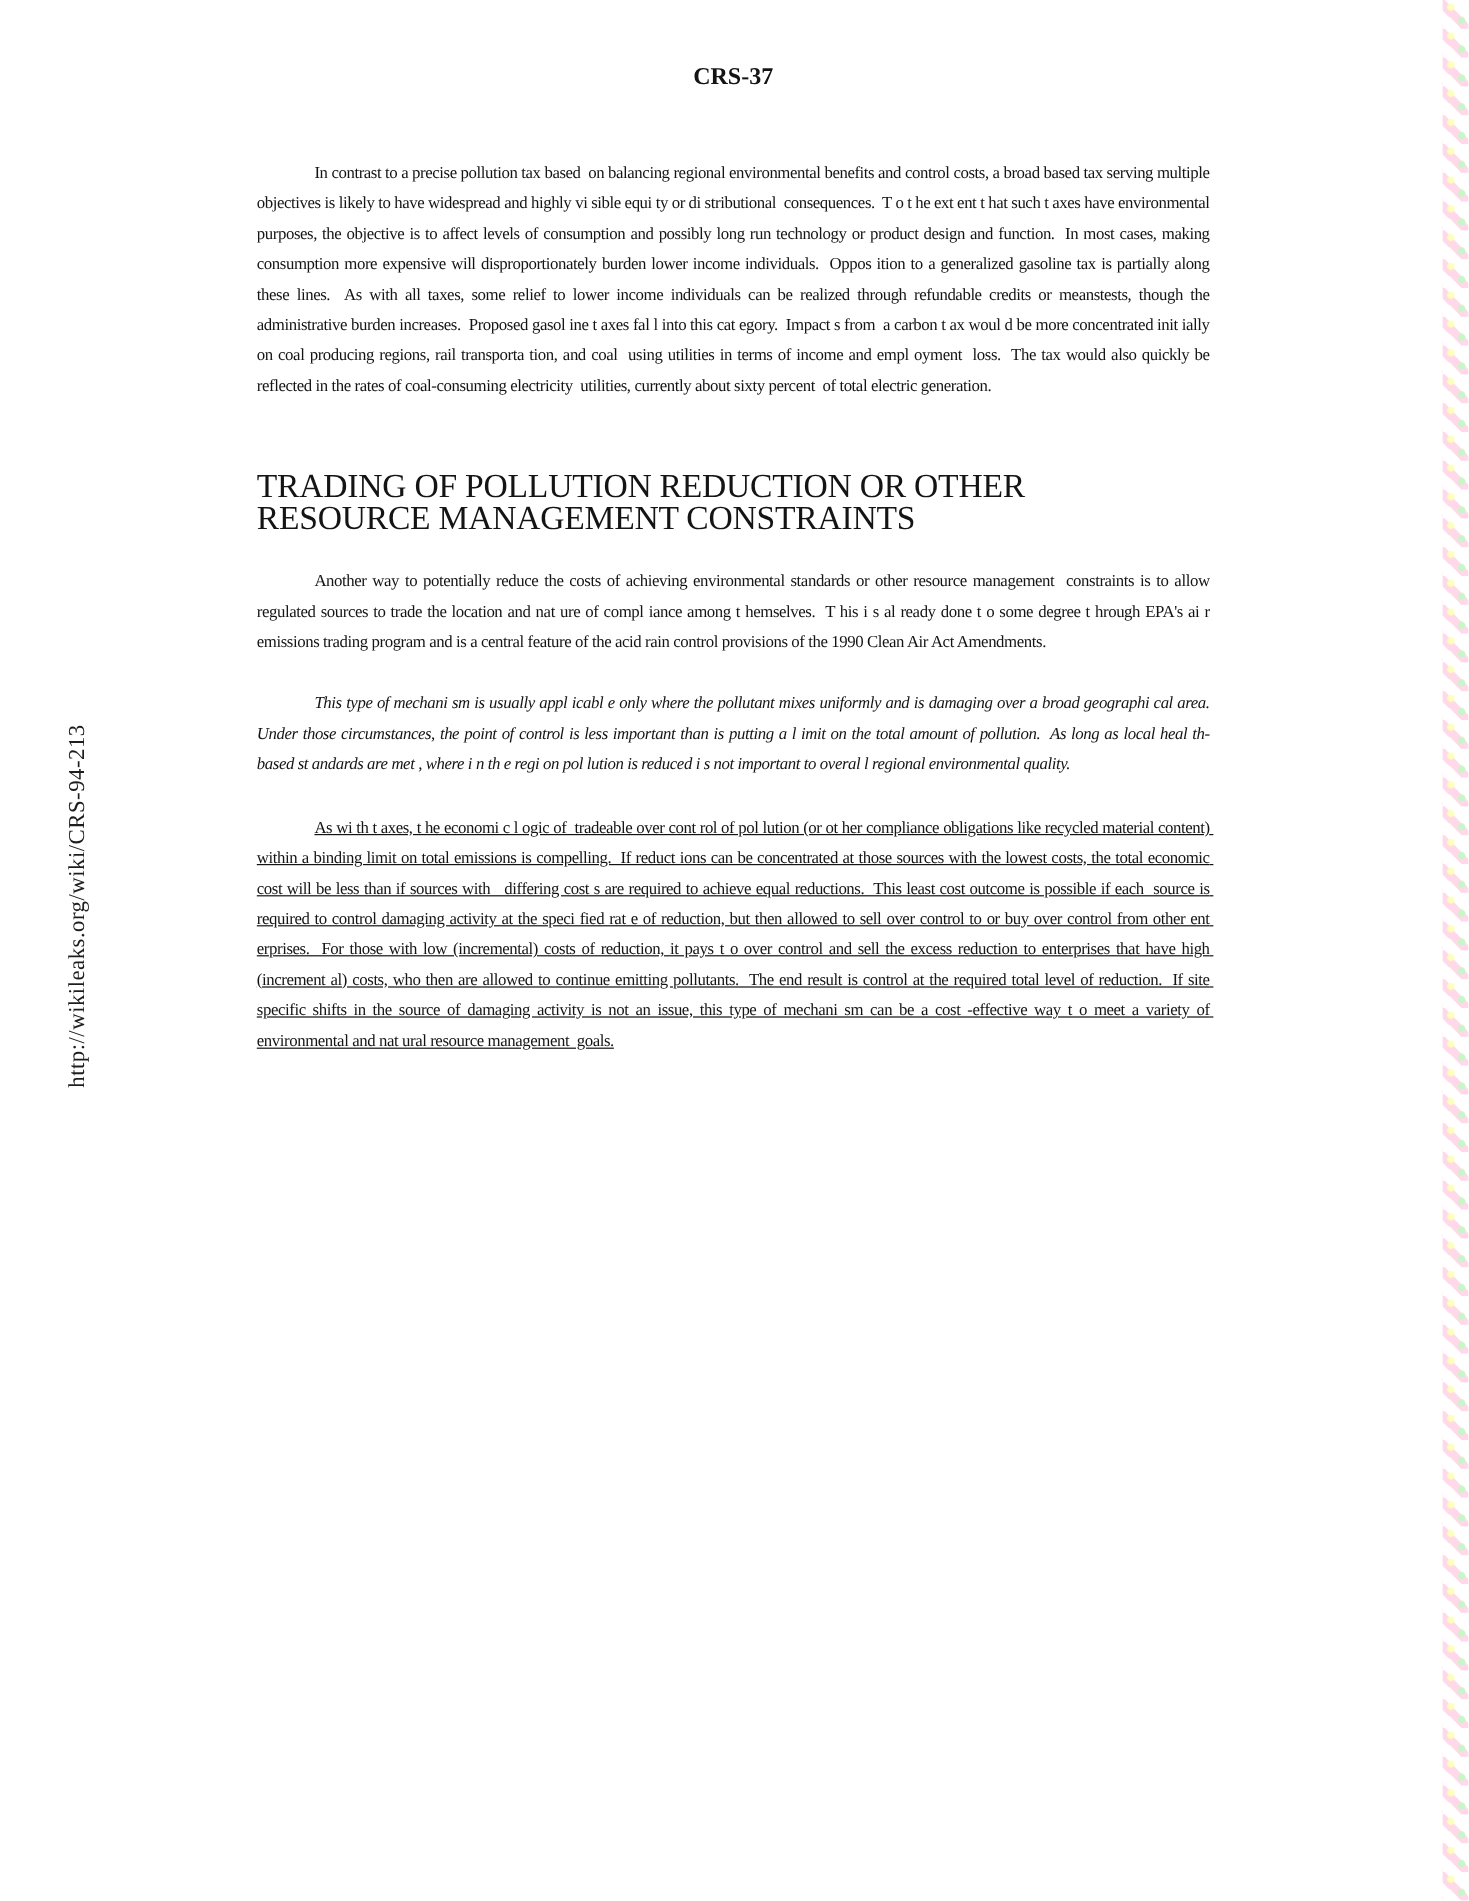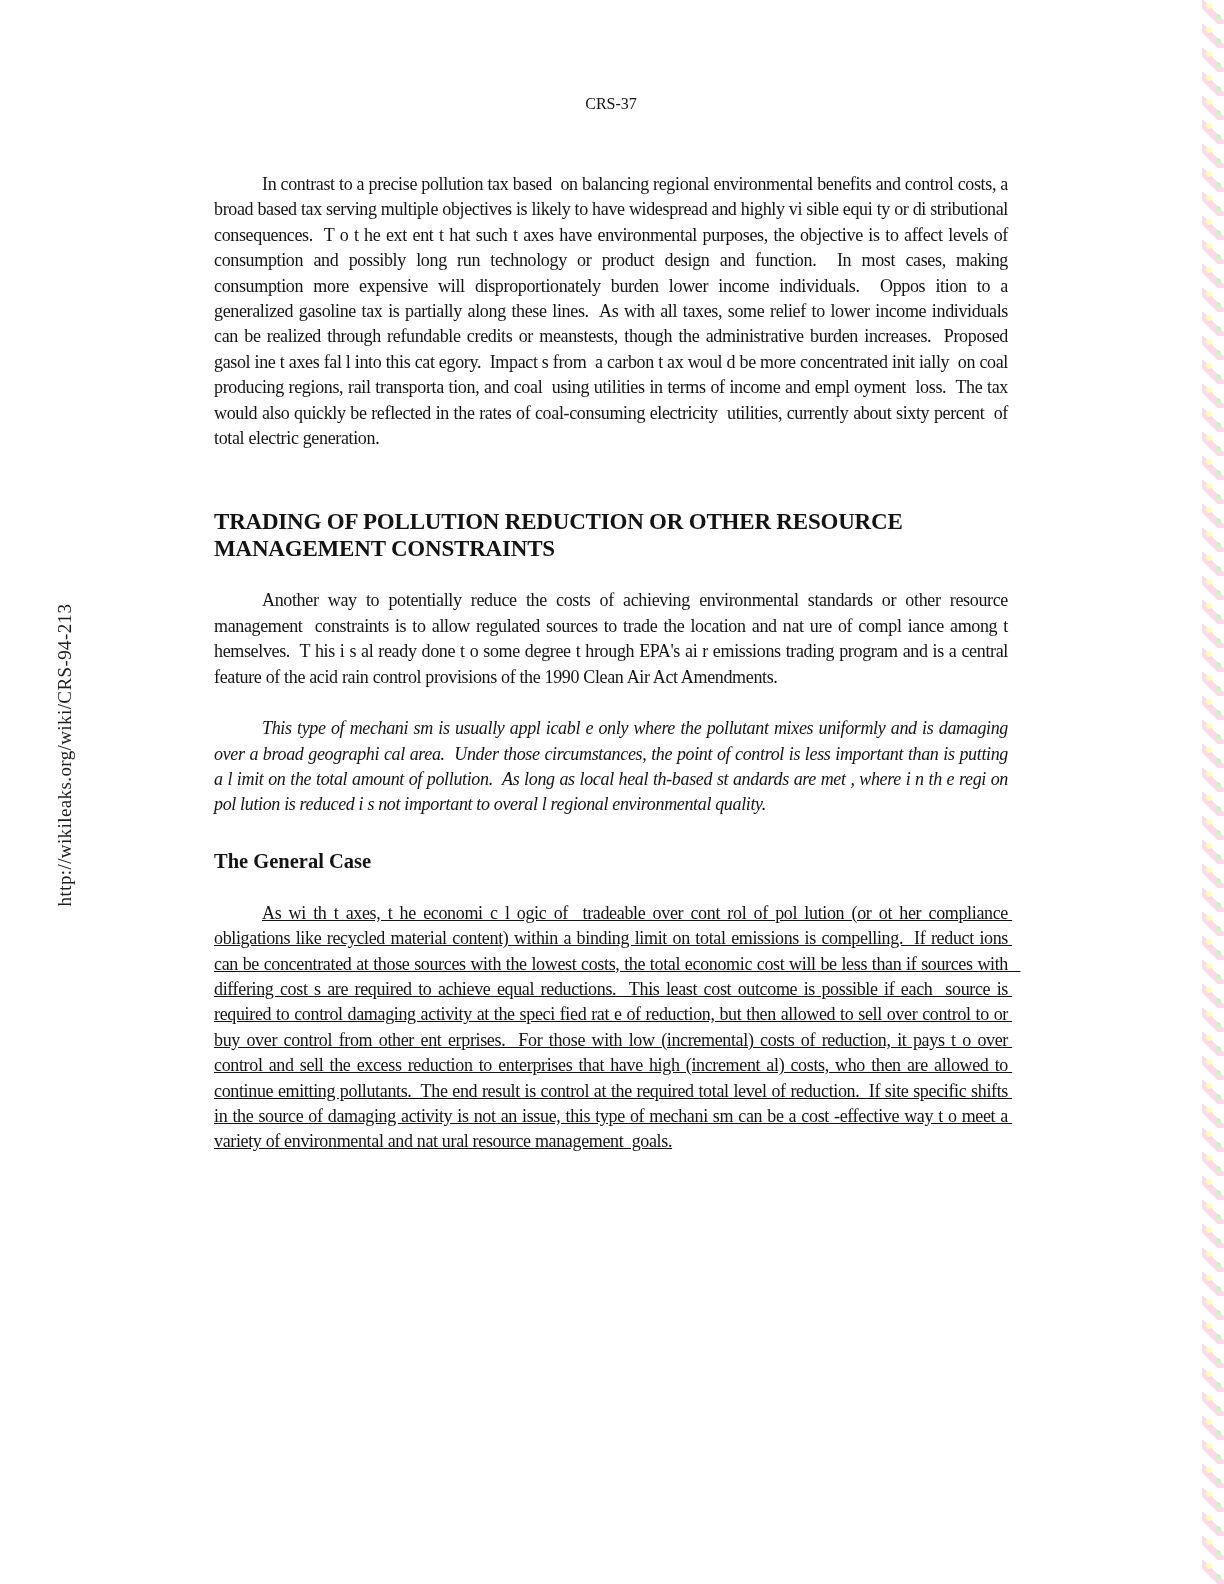--- a/index.html
+++ b/index.html
@@ -40,41 +40,42 @@
     letter-spacing: 0.4px;
     color: #1d1d1d;
   }
   .content {
     position: absolute;
     left: 214px;
     top: 0;
     width: 794px;
   }
   .page-number {
-    margin-top: 92px;
+    margin-top: 52px;
     text-align: center;
-    font-size: 16px;
+    font-size: 20px;
     line-height: 24px;
+    font-weight: bold;
   }
   p.body-text {
     margin: 0;
-    font-size: 18px;
+    font-size: 14px;
     line-height: 25.4px;
     text-align: justify;
     text-indent: 48px;
     letter-spacing: -0.35px;
     white-space: pre-wrap;
   }
   p.intro { margin-top: 56px; }
   h2.section-heading {
     margin: 57px 0 0 0;
     width: 690px;
-    font-size: 23px;
+    font-size: 28px;
     line-height: 27px;
-    font-weight: bold;
+    font-weight: normal;
     letter-spacing: -0.2px;
   }
   p.after-heading { margin-top: 26px; }
   p.mid { margin-top: 26px; font-style: italic; }
   h3.subsection-heading {
     margin: 30px 0 0 0;
     font-size: 20.5px;
     line-height: 26px;
     font-weight: bold;
   }
@@ -94,18 +95,17 @@
     <div class="page-number">CRS-37</div>
 
     <p class="body-text intro">In contrast to a precise pollution tax based  on balancing regional environmental benefits and control costs, a broad based tax serving multiple objectives is likely to have widespread and highly vi sible equi ty or di stributional  consequences.  T o t he ext ent t hat such t axes have environmental purposes, the objective is to affect levels of consumption and possibly long run technology or product design and function.  In most cases, making consumption more expensive will disproportionately burden lower income individuals.  Oppos ition to a generalized gasoline tax is partially along these lines.  As with all taxes, some relief to lower income individuals can be realized through refundable credits or meanstests, though the administrative burden increases.  Proposed gasol ine t axes fal l into this cat egory.  Impact s from  a carbon t ax woul d be more concentrated init ially  on coal producing regions, rail transporta tion, and coal  using utilities in terms of income and empl oyment  loss.  The tax would also quickly be reflected in the rates of coal-consuming electricity  utilities, currently about sixty percent  of total electric generation.</p>
 
     <h2 class="section-heading">TRADING OF POLLUTION REDUCTION OR OTHER RESOURCE MANAGEMENT CONSTRAINTS</h2>
 
     <p class="body-text after-heading">Another way to potentially reduce the costs of achieving environmental standards or other resource management  constraints is to allow regulated sources to trade the location and nat ure of compl iance among t hemselves.  T his i s al ready done t o some degree t hrough EPA's ai r emissions trading program and is a central feature of the acid rain control provisions of the 1990 Clean Air Act Amendments.</p>
 
     <p class="body-text mid">This type of mechani sm is usually appl icabl e only where the pollutant mixes uniformly and is damaging over a broad geographi cal area.  Under those circumstances, the point of control is less important than is putting a l imit on the total amount of pollution.  As long as local heal th-based st andards are met , where i n th e regi on pol lution is reduced i s not important to overal l regional environmental quality.</p>
 
-    <h3 class="subsection-heading">The General Case</h3>
 
     <p class="body-text last">As wi th t axes, t he economi c l ogic of  tradeable over cont rol of pol lution (or ot her compliance obligations like recycled material content) within a binding limit on total emissions is compelling.  If reduct ions can be concentrated at those sources with the lowest costs, the total economic cost will be less than if sources with   differing cost s are required to achieve equal reductions.  This least cost outcome is possible if each  source is required to control damaging activity at the speci fied rat e of reduction, but then allowed to sell over control to or buy over control from other ent erprises.  For those with low (incremental) costs of reduction, it pays t o over control and sell the excess reduction to enterprises that have high (increment al) costs, who then are allowed to continue emitting pollutants.  The end result is control at the required total level of reduction.  If site specific shifts in the source of damaging activity is not an issue, this type of mechani sm can be a cost -effective way t o meet a variety of environmental and nat ural resource management  goals.</p>
 
   </div>
 </div>
 
 </body></html>

